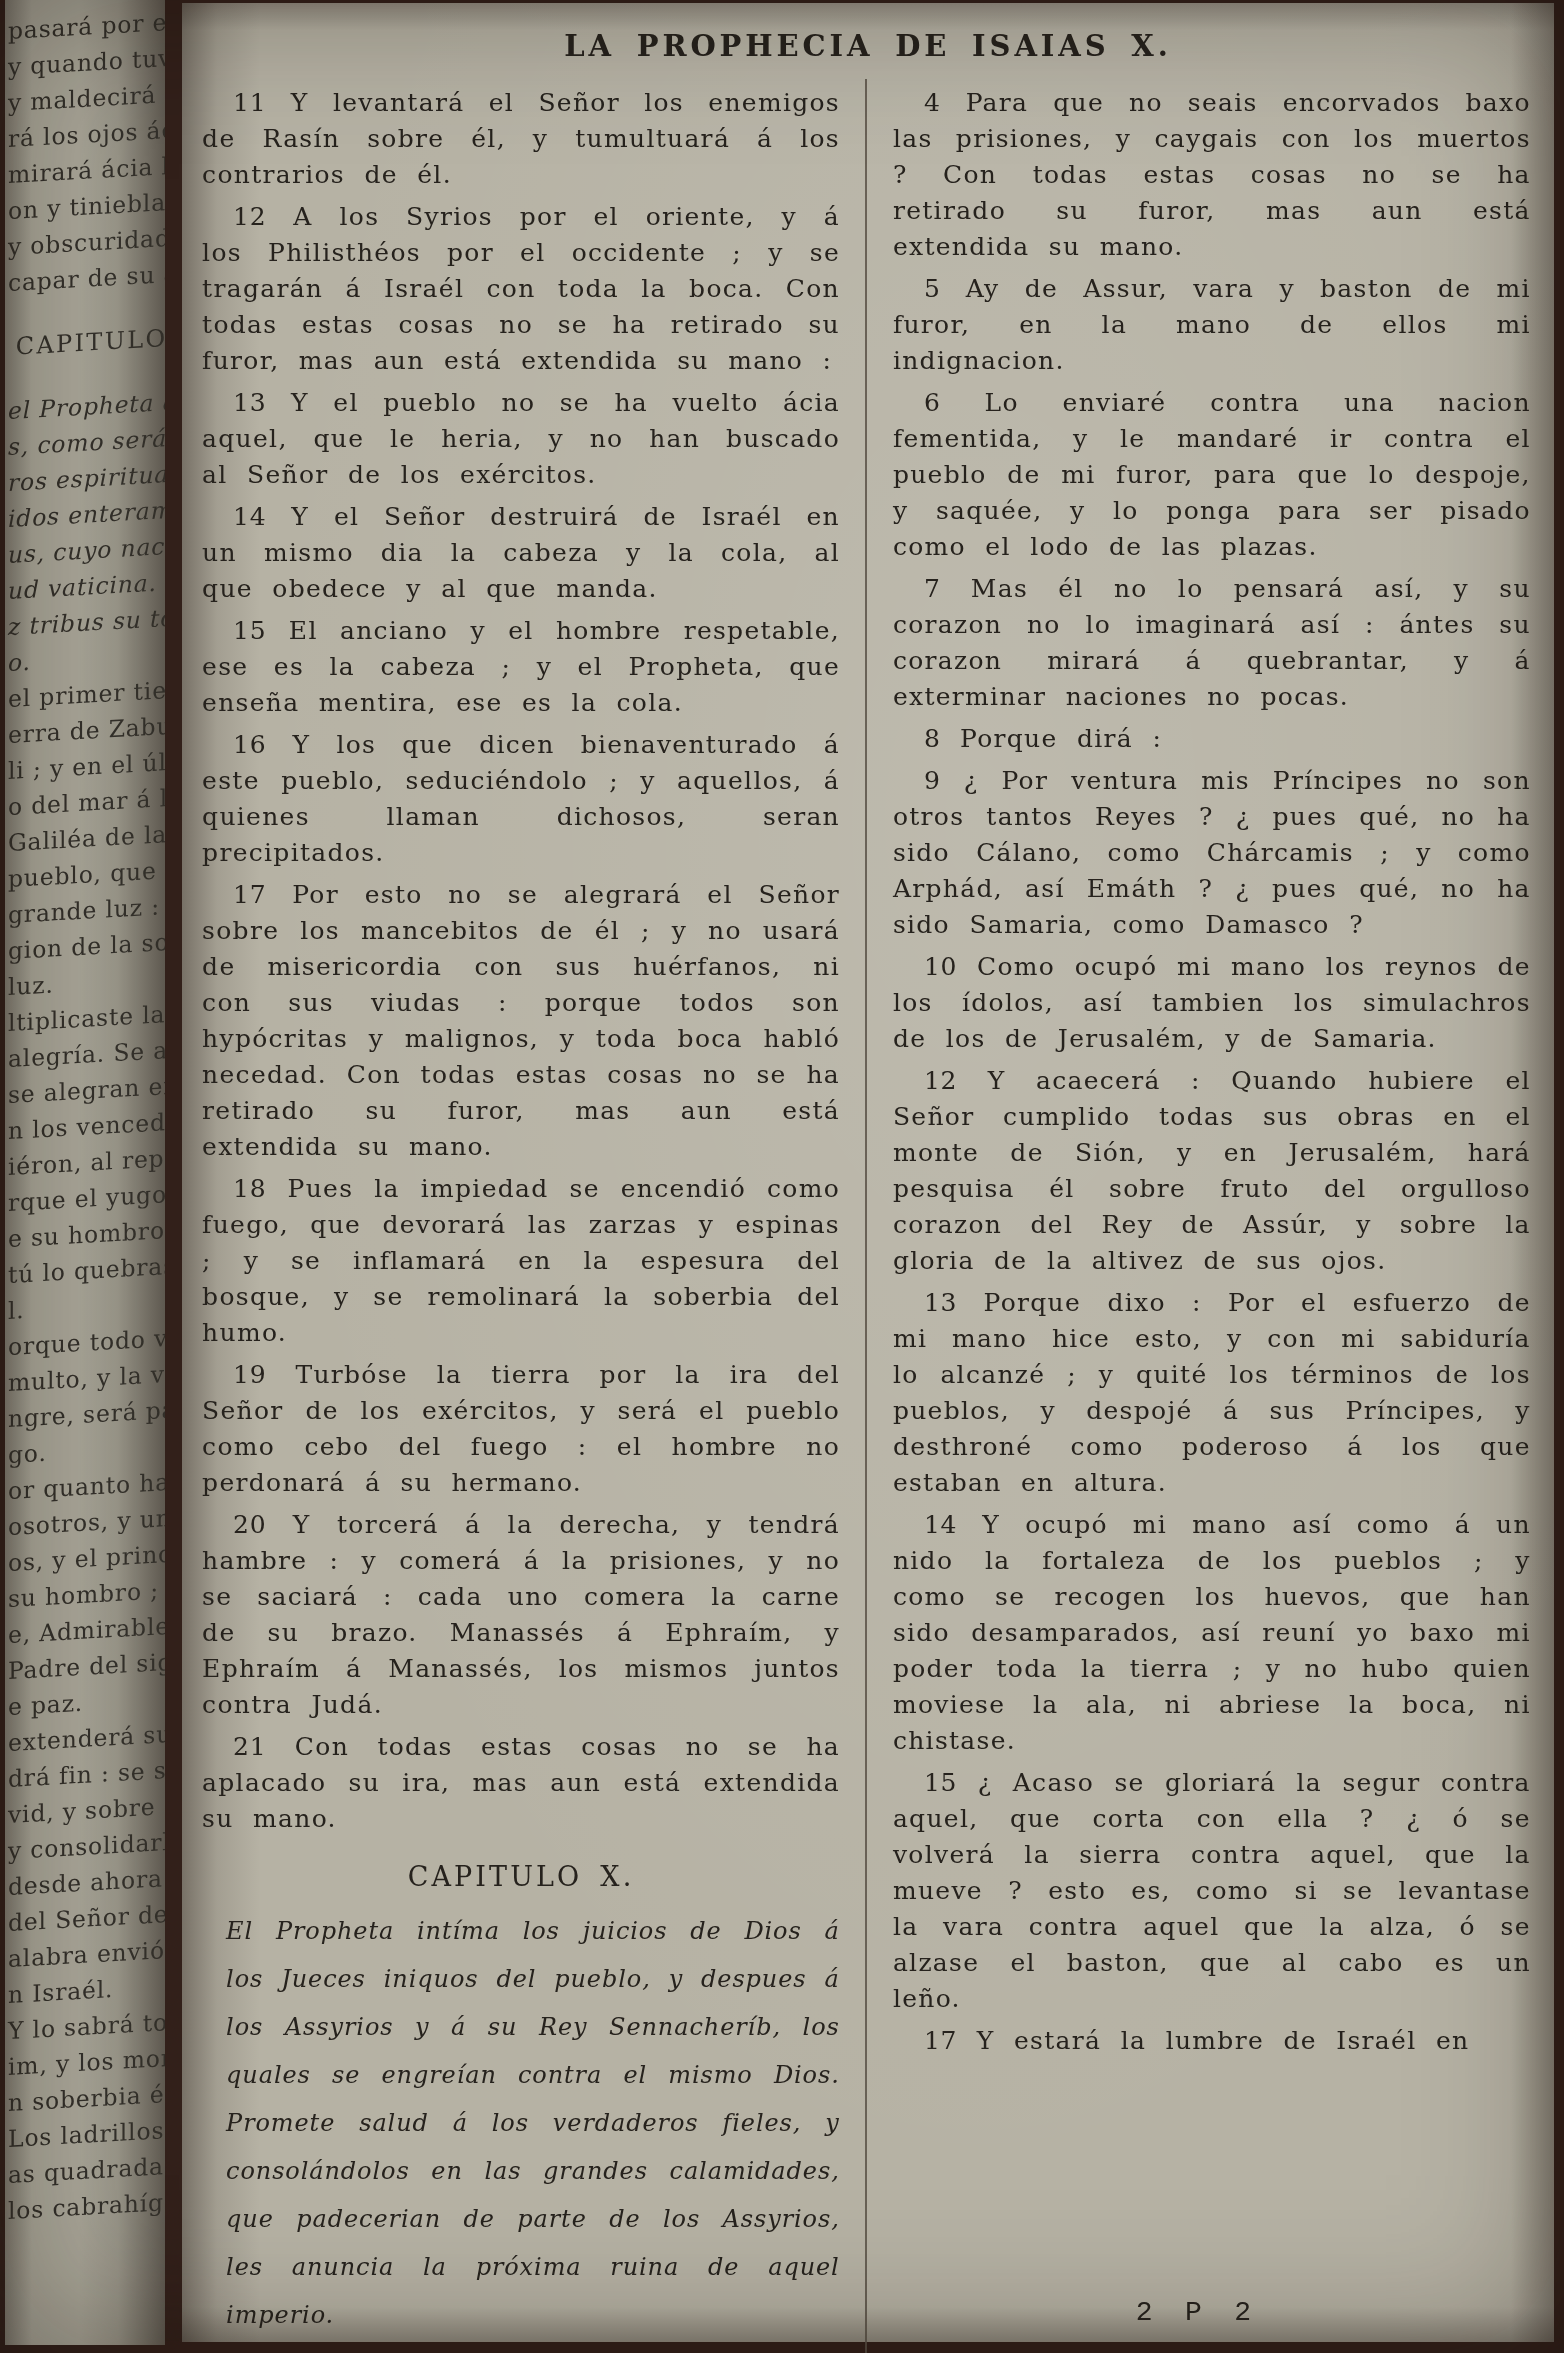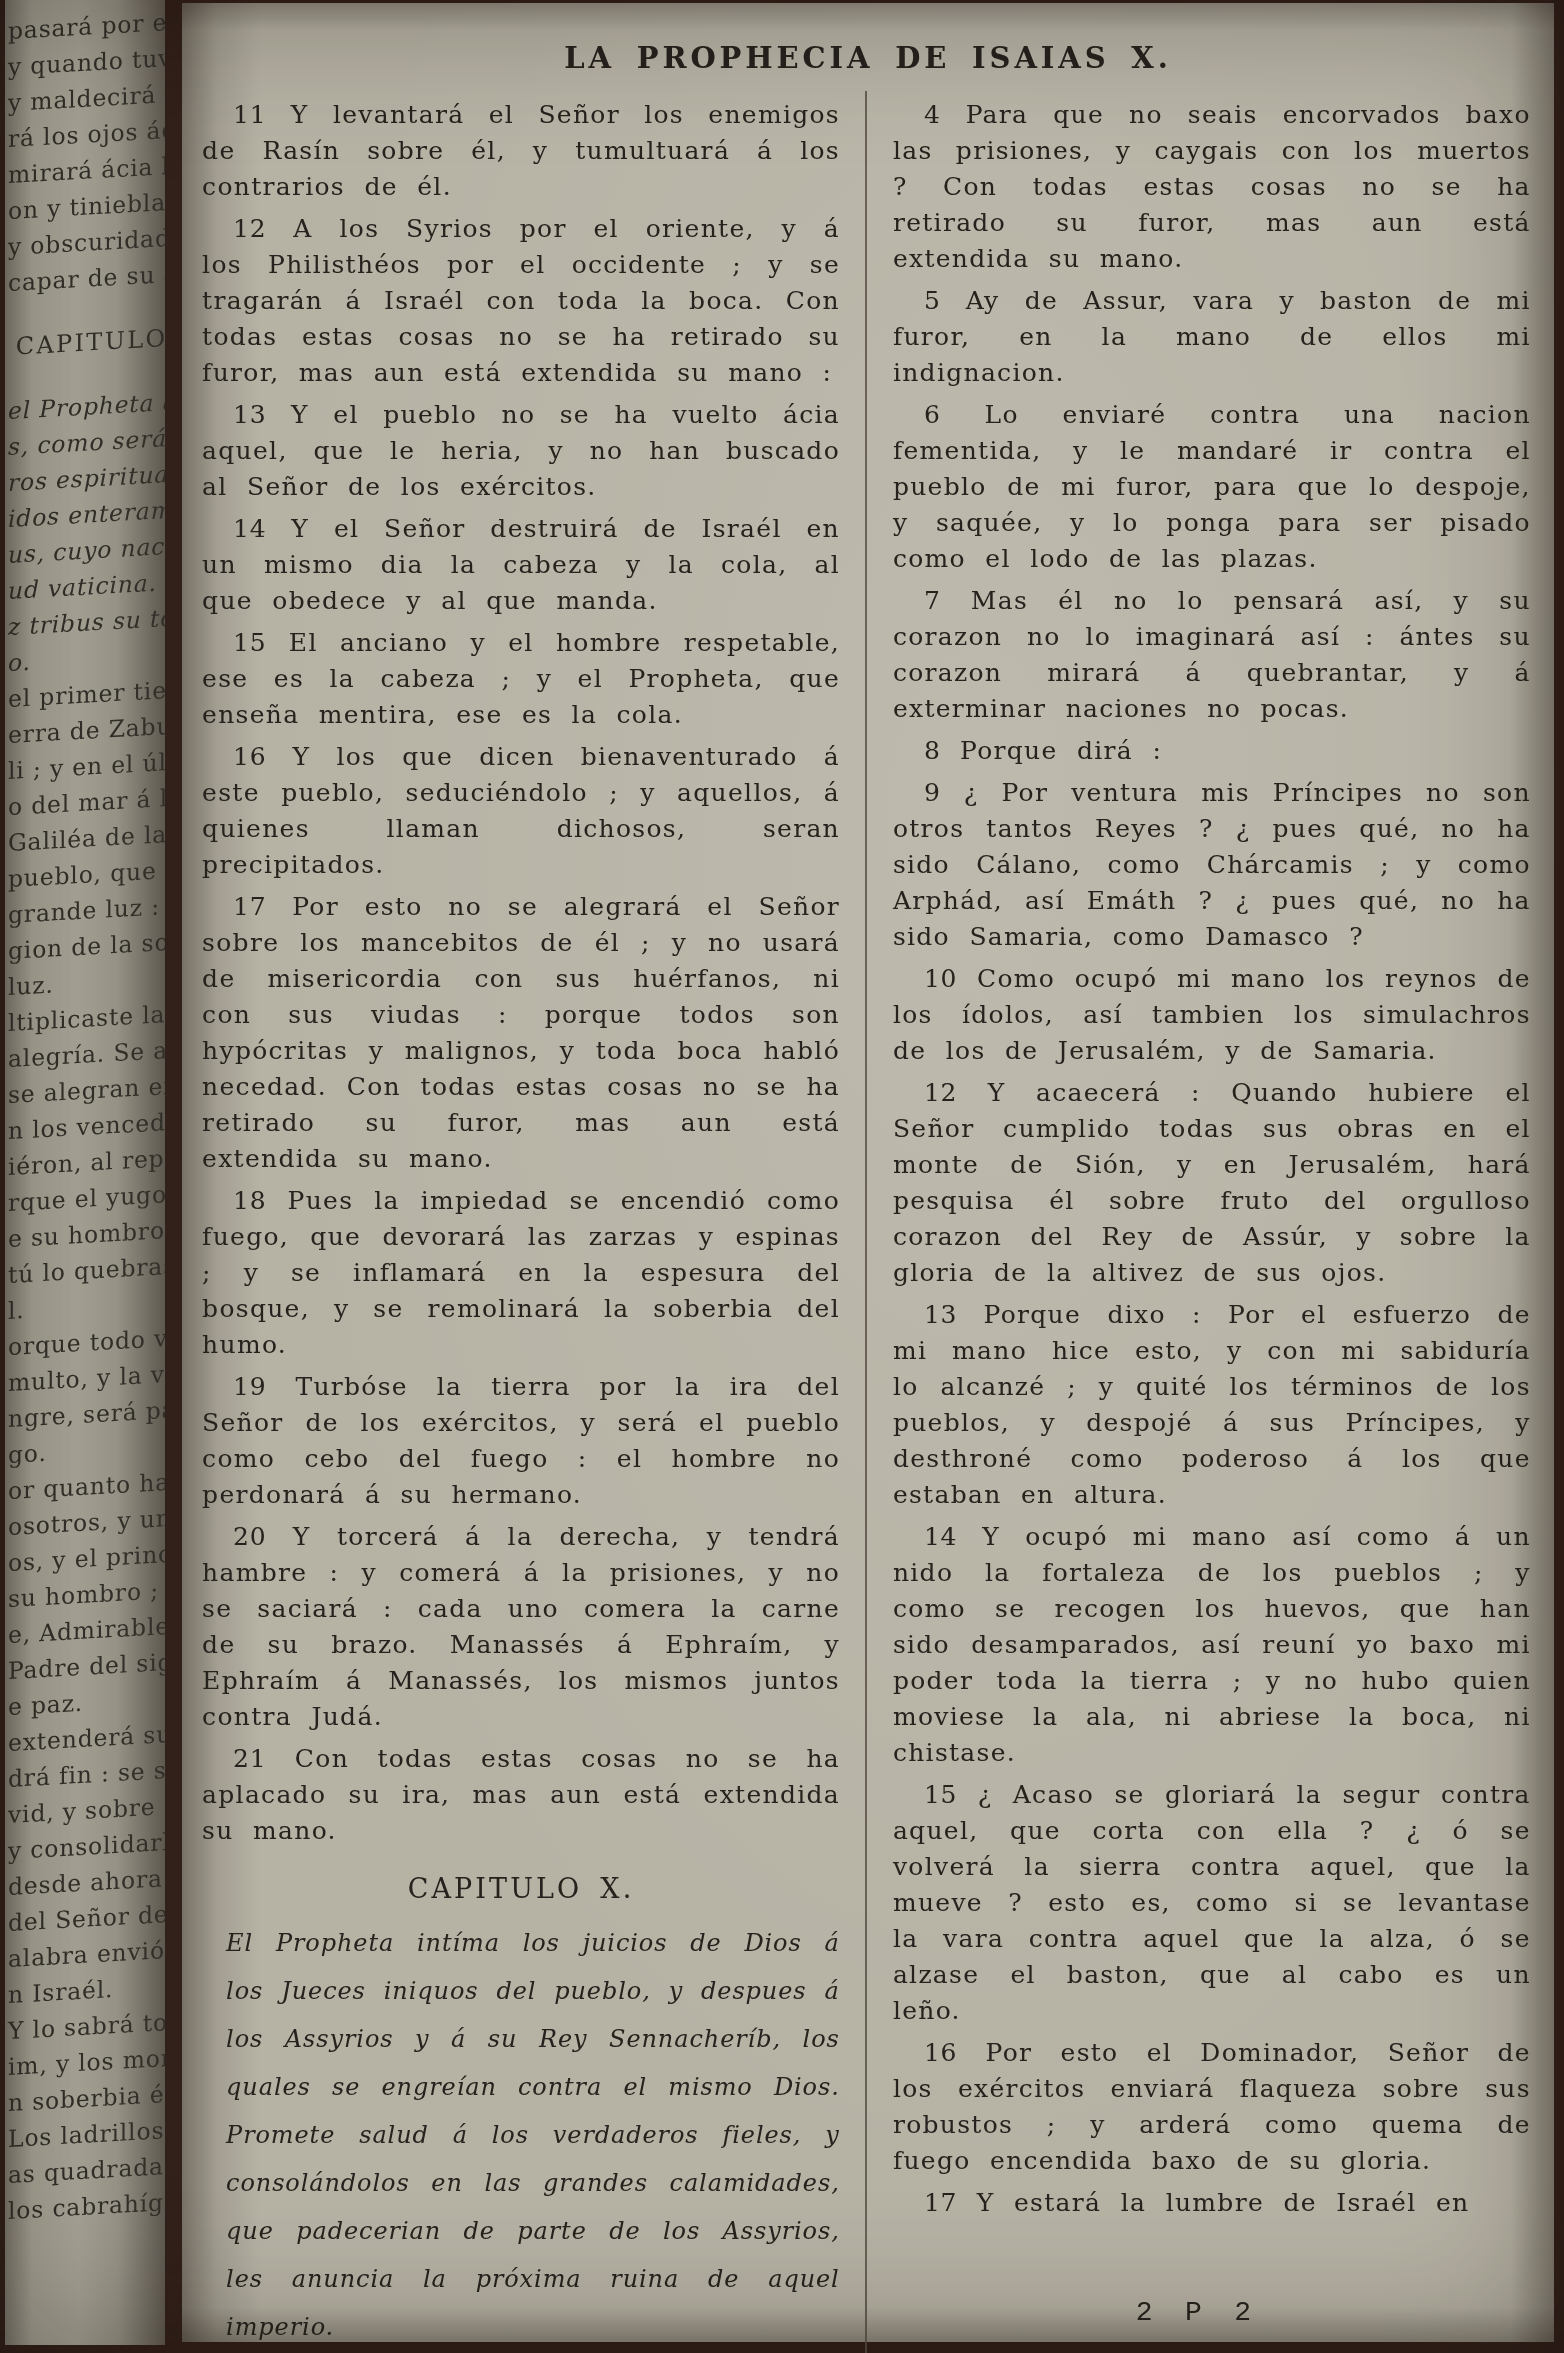--- a/index.html
+++ b/index.html
@@ -45,21 +45,21 @@
       #b6b2a4;
     color: #26221d;
     padding: 0;
   }
   .page-header {
     text-align: center;
     font-weight: bold;
     font-size: 29px;
     letter-spacing: 3.9px;
     word-spacing: 7.8px;
-    padding-top: 38px;
+    padding-top: 26px;
   }
   .columns {
     display: flex;
     margin-top: 15.6px;
     padding: 0 12.5px 0 11px;
   }
   .col {
     width: 50%;
     font-size: 25px;
     line-height: 36px;
@@ -232,21 +232,20 @@
             <p class="verse"><span class="vnum">5</span> <span>Ay de Assur, vara y baston de mi furor, en la mano de ellos mi indignacion.</span></p>
             <p class="verse"><span class="vnum">6</span> <span>Lo enviaré contra una nacion fementida, y le mandaré ir contra el pueblo de mi furor, para que lo despoje, y saquée, y lo ponga para ser pisado como el lodo de las plazas.</span></p>
             <p class="verse"><span class="vnum">7</span> <span>Mas él no lo pensará así, y su corazon no lo imaginará así : ántes su corazon mirará á quebrantar, y á exterminar naciones no pocas.</span></p>
             <p class="verse"><span class="vnum">8</span> <span>Porque dirá :</span></p>
             <p class="verse"><span class="vnum">9</span> <span>¿ Por ventura mis Príncipes no son otros tantos Reyes ? ¿ pues qué, no ha sido Cálano, como Chárcamis ; y como Arphád, así Emáth ? ¿ pues qué, no ha sido Samaria, como Damasco ?</span></p>
             <p class="verse"><span class="vnum">10</span> <span>Como ocupó mi mano los reynos de los ídolos, así tambien los simulachros de los de Jerusalém, y de Samaria.</span></p>
             <p class="verse"><span class="vnum">12</span> <span>Y acaecerá : Quando hubiere el Señor cumplido todas sus obras en el monte de Sión, y en Jerusalém, hará pesquisa él sobre fruto del orgulloso corazon del Rey de Assúr, y sobre la gloria de la altivez de sus ojos.</span></p>
             <p class="verse"><span class="vnum">13</span> <span>Porque dixo : Por el esfuerzo de mi mano hice esto, y con mi sabiduría lo alcanzé ; y quité los términos de los pueblos, y despojé á sus Príncipes, y desthroné como poderoso á los que estaban en altura.</span></p>
             <p class="verse"><span class="vnum">14</span> <span>Y ocupó mi mano así como á un nido la fortaleza de los pueblos ; y como se recogen los huevos, que han sido desamparados, así reuní yo baxo mi poder toda la tierra ; y no hubo quien moviese la ala, ni abriese la boca, ni chistase.</span></p>
             <p class="verse"><span class="vnum">15</span> <span>¿ Acaso se gloriará la segur contra aquel, que corta con ella ? ¿ ó se volverá la sierra contra aquel, que la mueve ? esto es, como si se levantase la vara contra aquel que la alza, ó se alzase el baston, que al cabo es un leño.</span></p>
-            <p class="verse"><span class="vnum">16</span> <span>Por esto el Dominador, Señor de los exércitos enviará flaqueza sobre sus robustos ; y arderá como quema de fuego encendida baxo de su gloria.</span></p>
             <p class="verse"><span class="vnum">17</span> <span>Y estará la lumbre de Israél en</span></p>
           </div>
       </div>
 
     </div>
 
     <div class="signature">2 P 2</div>
 
   </div>
 

